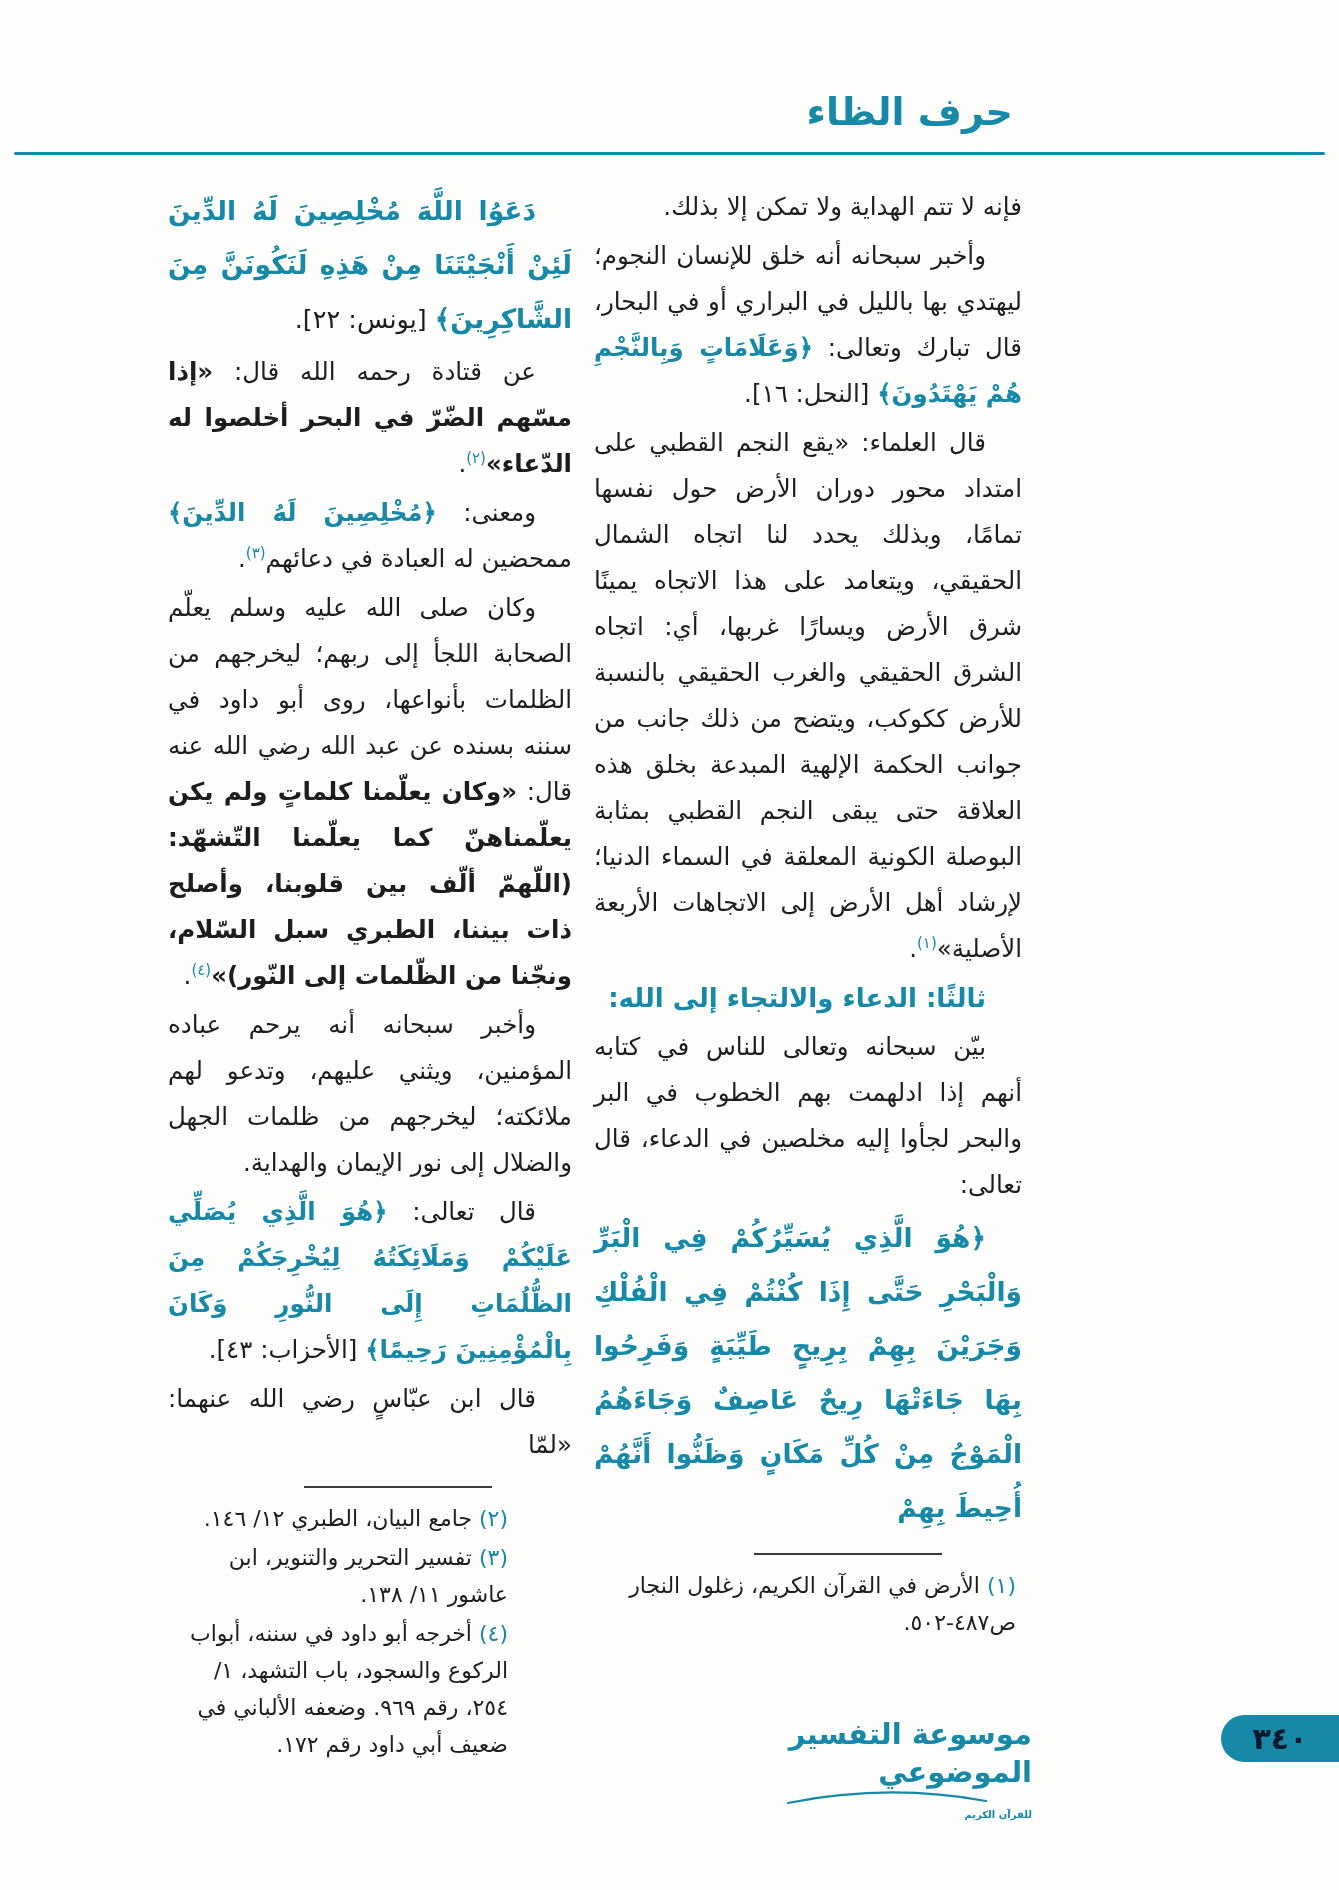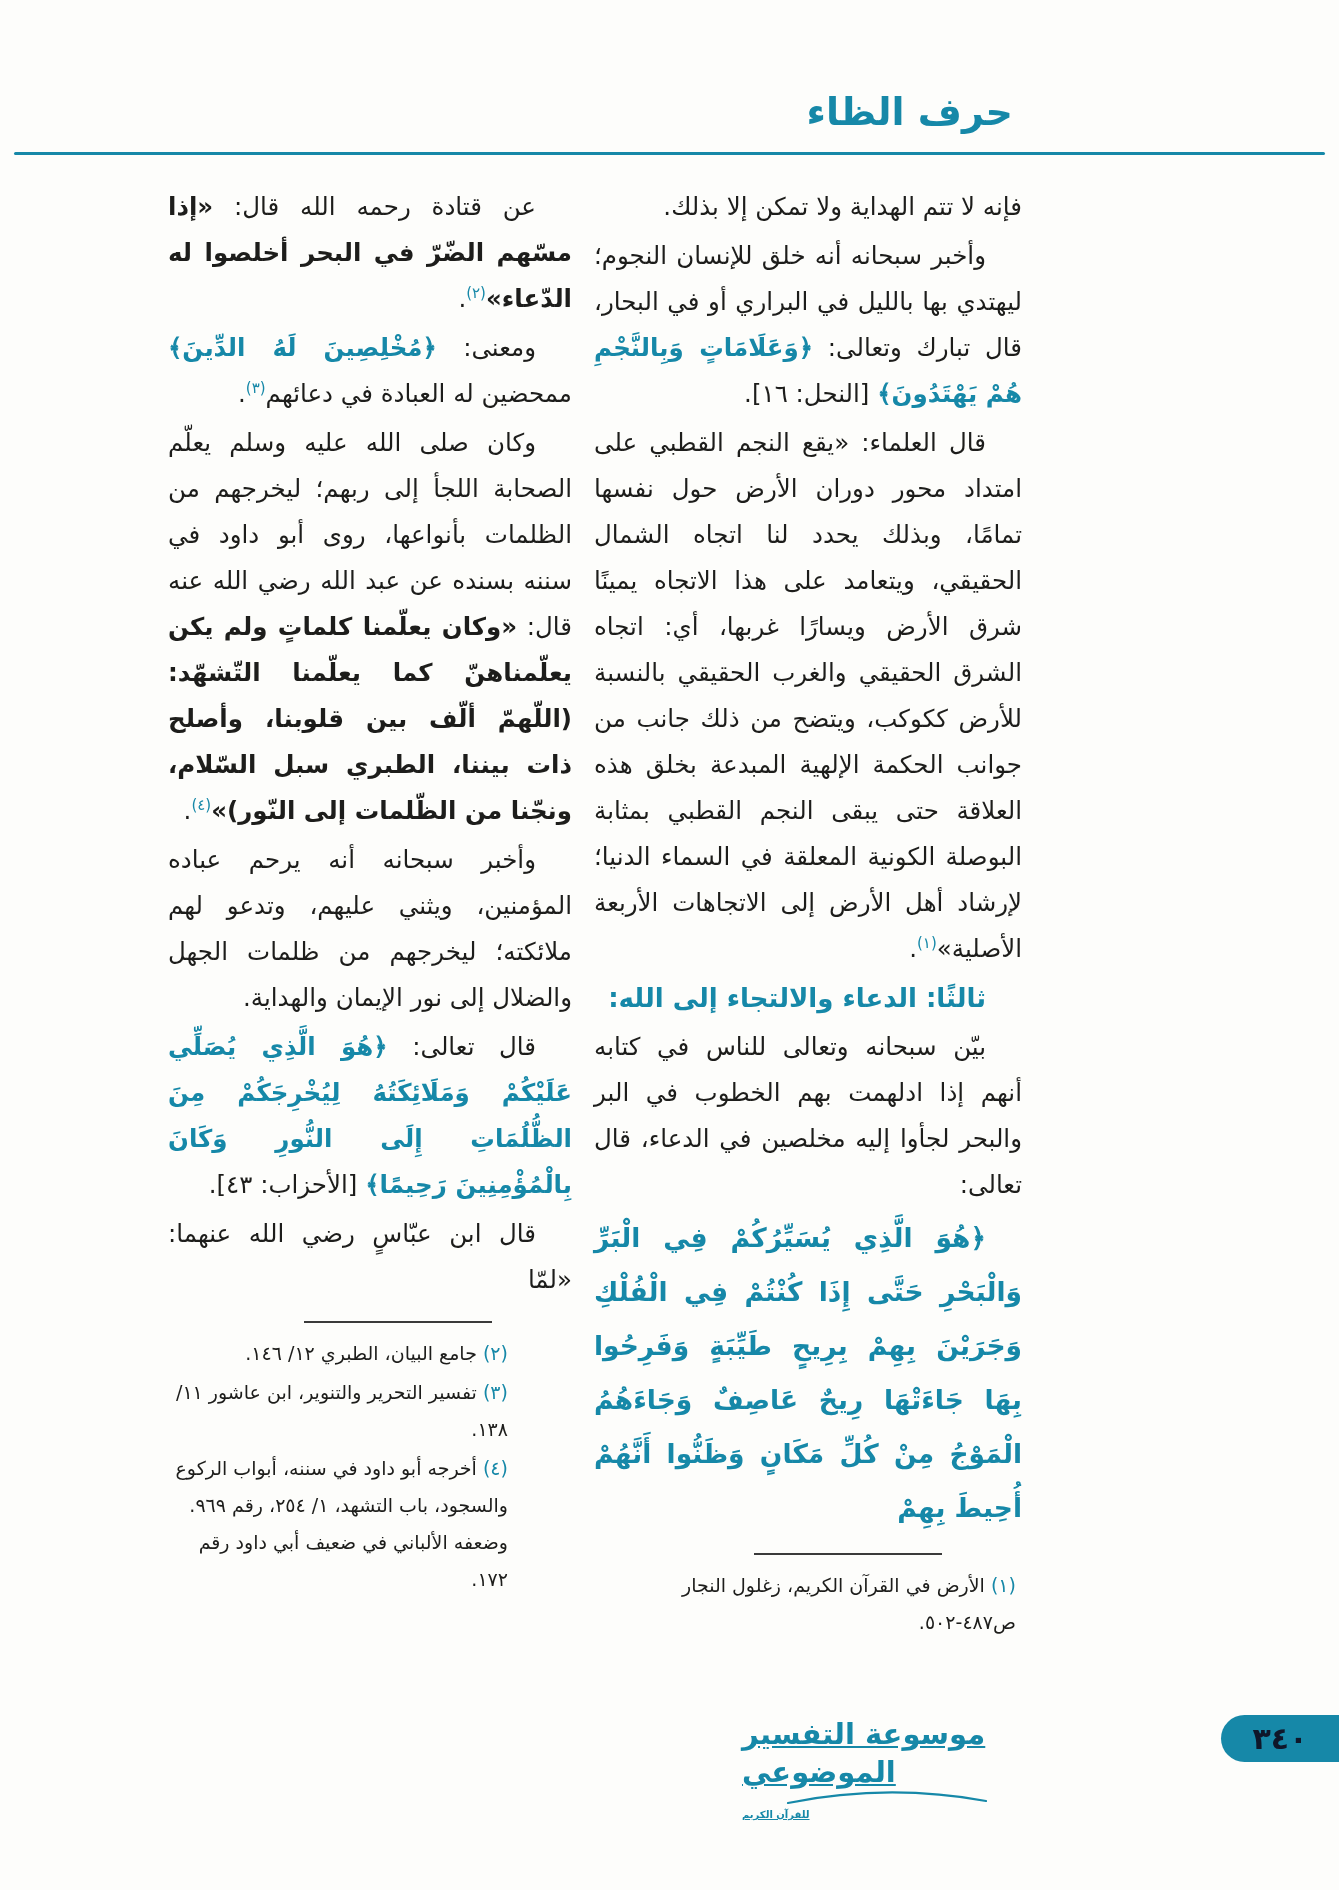--- a/index.html
+++ b/index.html
@@ -39,29 +39,29 @@
     color:var(--accent); font-weight:bold; font-size:26px;
   }
   .fn-ref {
     color:var(--accent); font-size:15px; vertical-align:super; line-height:0;
     font-weight:normal;
   }
   .fn-sep {
     width:188px; height:0; border-top:2.5px solid #3a3a3a;
     margin:18px 80px 12px 0;
   }
-  .footnotes { font-size:19px; line-height:37px; text-align:right; }
+  .footnotes { font-size:22px; line-height:37px; text-align:right; }
   .col-left .footnotes { padding:0 64px 0 6px; }
   .col-right .footnotes { padding:0 6px 0 2px; }
   .fn-item { margin:0 0 2px 0; }
   .fn-marker { color:var(--accent); }
   
   .logo {
     position:absolute; left:742px; bottom:70px; width:290px;
-    text-align:left; color:var(--accent);text-decoration:underline;
+    text-align:right; color:var(--accent);
   }
   .logo-main { font-size:29px; font-weight:bold; line-height:38px; }
   .logo-flourish { display:block; margin:0 auto; width:210px; height:16px; }
   .logo-sub { font-size:10px; font-weight:bold; margin-top:2px; }
   .page-badge {
     position:absolute; right:0; bottom:128px; width:118px; height:47px;
     background:var(--accent); border-radius:26px 0 0 26px;
     color:#0f172a; display:flex; align-items:center; justify-content:center;
     font-size:30px; font-weight:bold;
   }
@@ -95,20 +95,23 @@
       </p>
       <div class="fn-sep"></div>
       <div class="footnotes">
         <p class="fn-item">
           <span class="fn-marker">(١)</span><span> الأرض في القرآن الكريم، زغلول النجار ص٤٨٧-٥٠٢.</span>
         </p>
       </div>
     </div>
 
     <div class="col col-left">
+      <p class="para verse-block">
+        <span class="quran">دَعَوُا اللَّهَ مُخْلِصِينَ لَهُ الدِّينَ لَئِنْ أَنْجَيْتَنَا مِنْ هَذِهِ لَنَكُونَنَّ مِنَ الشَّاكِرِينَ﴾</span><span> [يونس: ٢٢].</span>
+      </p>
       <p class="para">
         <span>عن قتادة رحمه الله قال: </span><span class="bold-quote">«إذا مسّهم الضّرّ في البحر أخلصوا له الدّعاء»</span><span class="fn-ref">(٢)</span><span>.</span>
       </p>
       <p class="para">
         <span>ومعنى: </span><span class="quran">﴿مُخْلِصِينَ لَهُ الدِّينَ﴾</span><span> ممحضين له العبادة في دعائهم</span><span class="fn-ref">(٣)</span><span>.</span>
       </p>
       <p class="para">
         <span>وكان صلى الله عليه وسلم يعلّم الصحابة اللجأ إلى ربهم؛ ليخرجهم من الظلمات بأنواعها، روى أبو داود في سننه بسنده عن عبد الله رضي الله عنه قال: </span><span class="bold-quote">«وكان يعلّمنا كلماتٍ ولم يكن يعلّمناهنّ كما يعلّمنا التّشهّد: (اللّهمّ ألّف بين قلوبنا، وأصلح ذات بيننا، الطبري سبل السّلام، ونجّنا من الظّلمات إلى النّور)»</span><span class="fn-ref">(٤)</span><span>.</span>
       </p>
       <p class="para">

